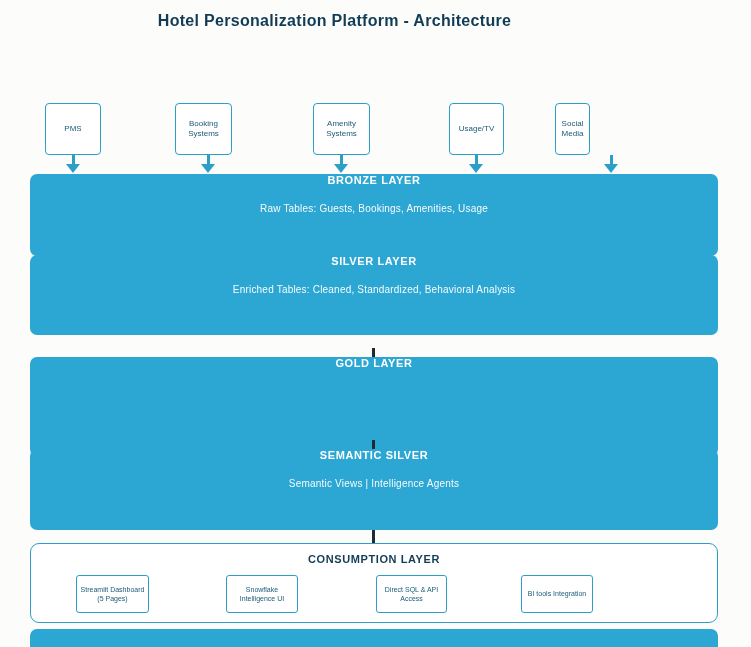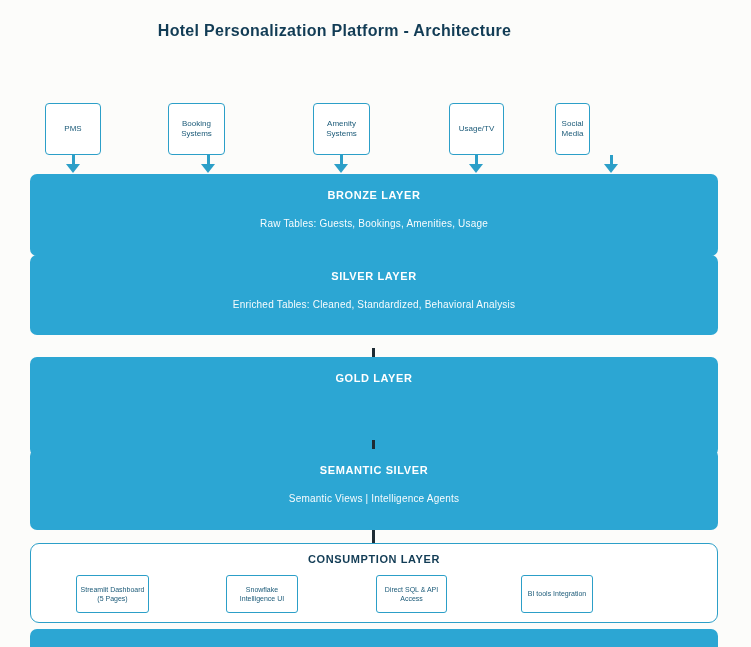--- a/index.html
+++ b/index.html
@@ -1,21 +1,21 @@
 <!DOCTYPE html>
 <html><head>
 <meta charset="utf-8">
 <style>
   html,body{margin:0;padding:0;background:#fcfcfa;}
   .page{
     position:relative;width:751px;height:647px;overflow:hidden;
     font-family:"Liberation Sans", sans-serif;background:#fcfcfa;
   }
   .title{
-    position:absolute;top:22px;left:0;width:669px;margin:0;
+    position:absolute;top:12px;left:0;width:669px;margin:0;
     text-align:center;font-size:16px;font-weight:bold;color:#123c55;
     letter-spacing:.3px;
   }
   
   .src{
     position:absolute;top:103px;height:52px;box-sizing:border-box;
     background:#ffffff;border:1.6px solid #2c9fc8;border-radius:4px;
     display:flex;align-items:center;justify-content:center;text-align:center;
     font-size:8px;line-height:1.25;color:#1b5a78;padding:2px;
   }
@@ -26,21 +26,21 @@
     width:0;height:0;margin:0 auto;
     border-left:7px solid transparent;border-right:7px solid transparent;
     border-top:9px solid #2c9fc8;
   }
   
   .layer{
     position:absolute;left:30px;width:688px;box-sizing:border-box;
     background:#2ca6d3;border-radius:7px;color:#ffffff;text-align:center;
   }
   .layer .lname{
-    margin-top:15px;font-size:11px;font-weight:bold;letter-spacing:.6px;
+    margin-top:0;font-size:11px;font-weight:bold;letter-spacing:.6px;
   }
   .layer .lsub{
     margin-top:17px;font-size:10px;color:rgba(255,255,255,.96);
     letter-spacing:.2px;
   }
   
   .conn{position:absolute;left:372px;width:3px;background:#1e2b33;}
   
   .consumption{
     position:absolute;left:30px;top:543px;width:688px;height:80px;
@@ -66,21 +66,21 @@
 </head>
 <body>
 
 <div class="page">
 
   <h1 class="title">Hotel Personalization Platform - Architecture</h1>
 
   <div class="src" style="left:45px;width:56px;">
     <span>PMS</span>
   </div>
-  <div class="src" style="left:168px;width:57px;">
+  <div class="src" style="left:175px;width:57px;">
     <span>Booking Systems</span>
   </div>
   <div class="src" style="left:313px;width:57px;">
     <span>Amenity Systems</span>
   </div>
   <div class="src" style="left:449px;width:55px;">
     <span>Usage/TV</span>
   </div>
   <div class="src" style="left:555px;width:35px;">
     <span>Social Media</span>

